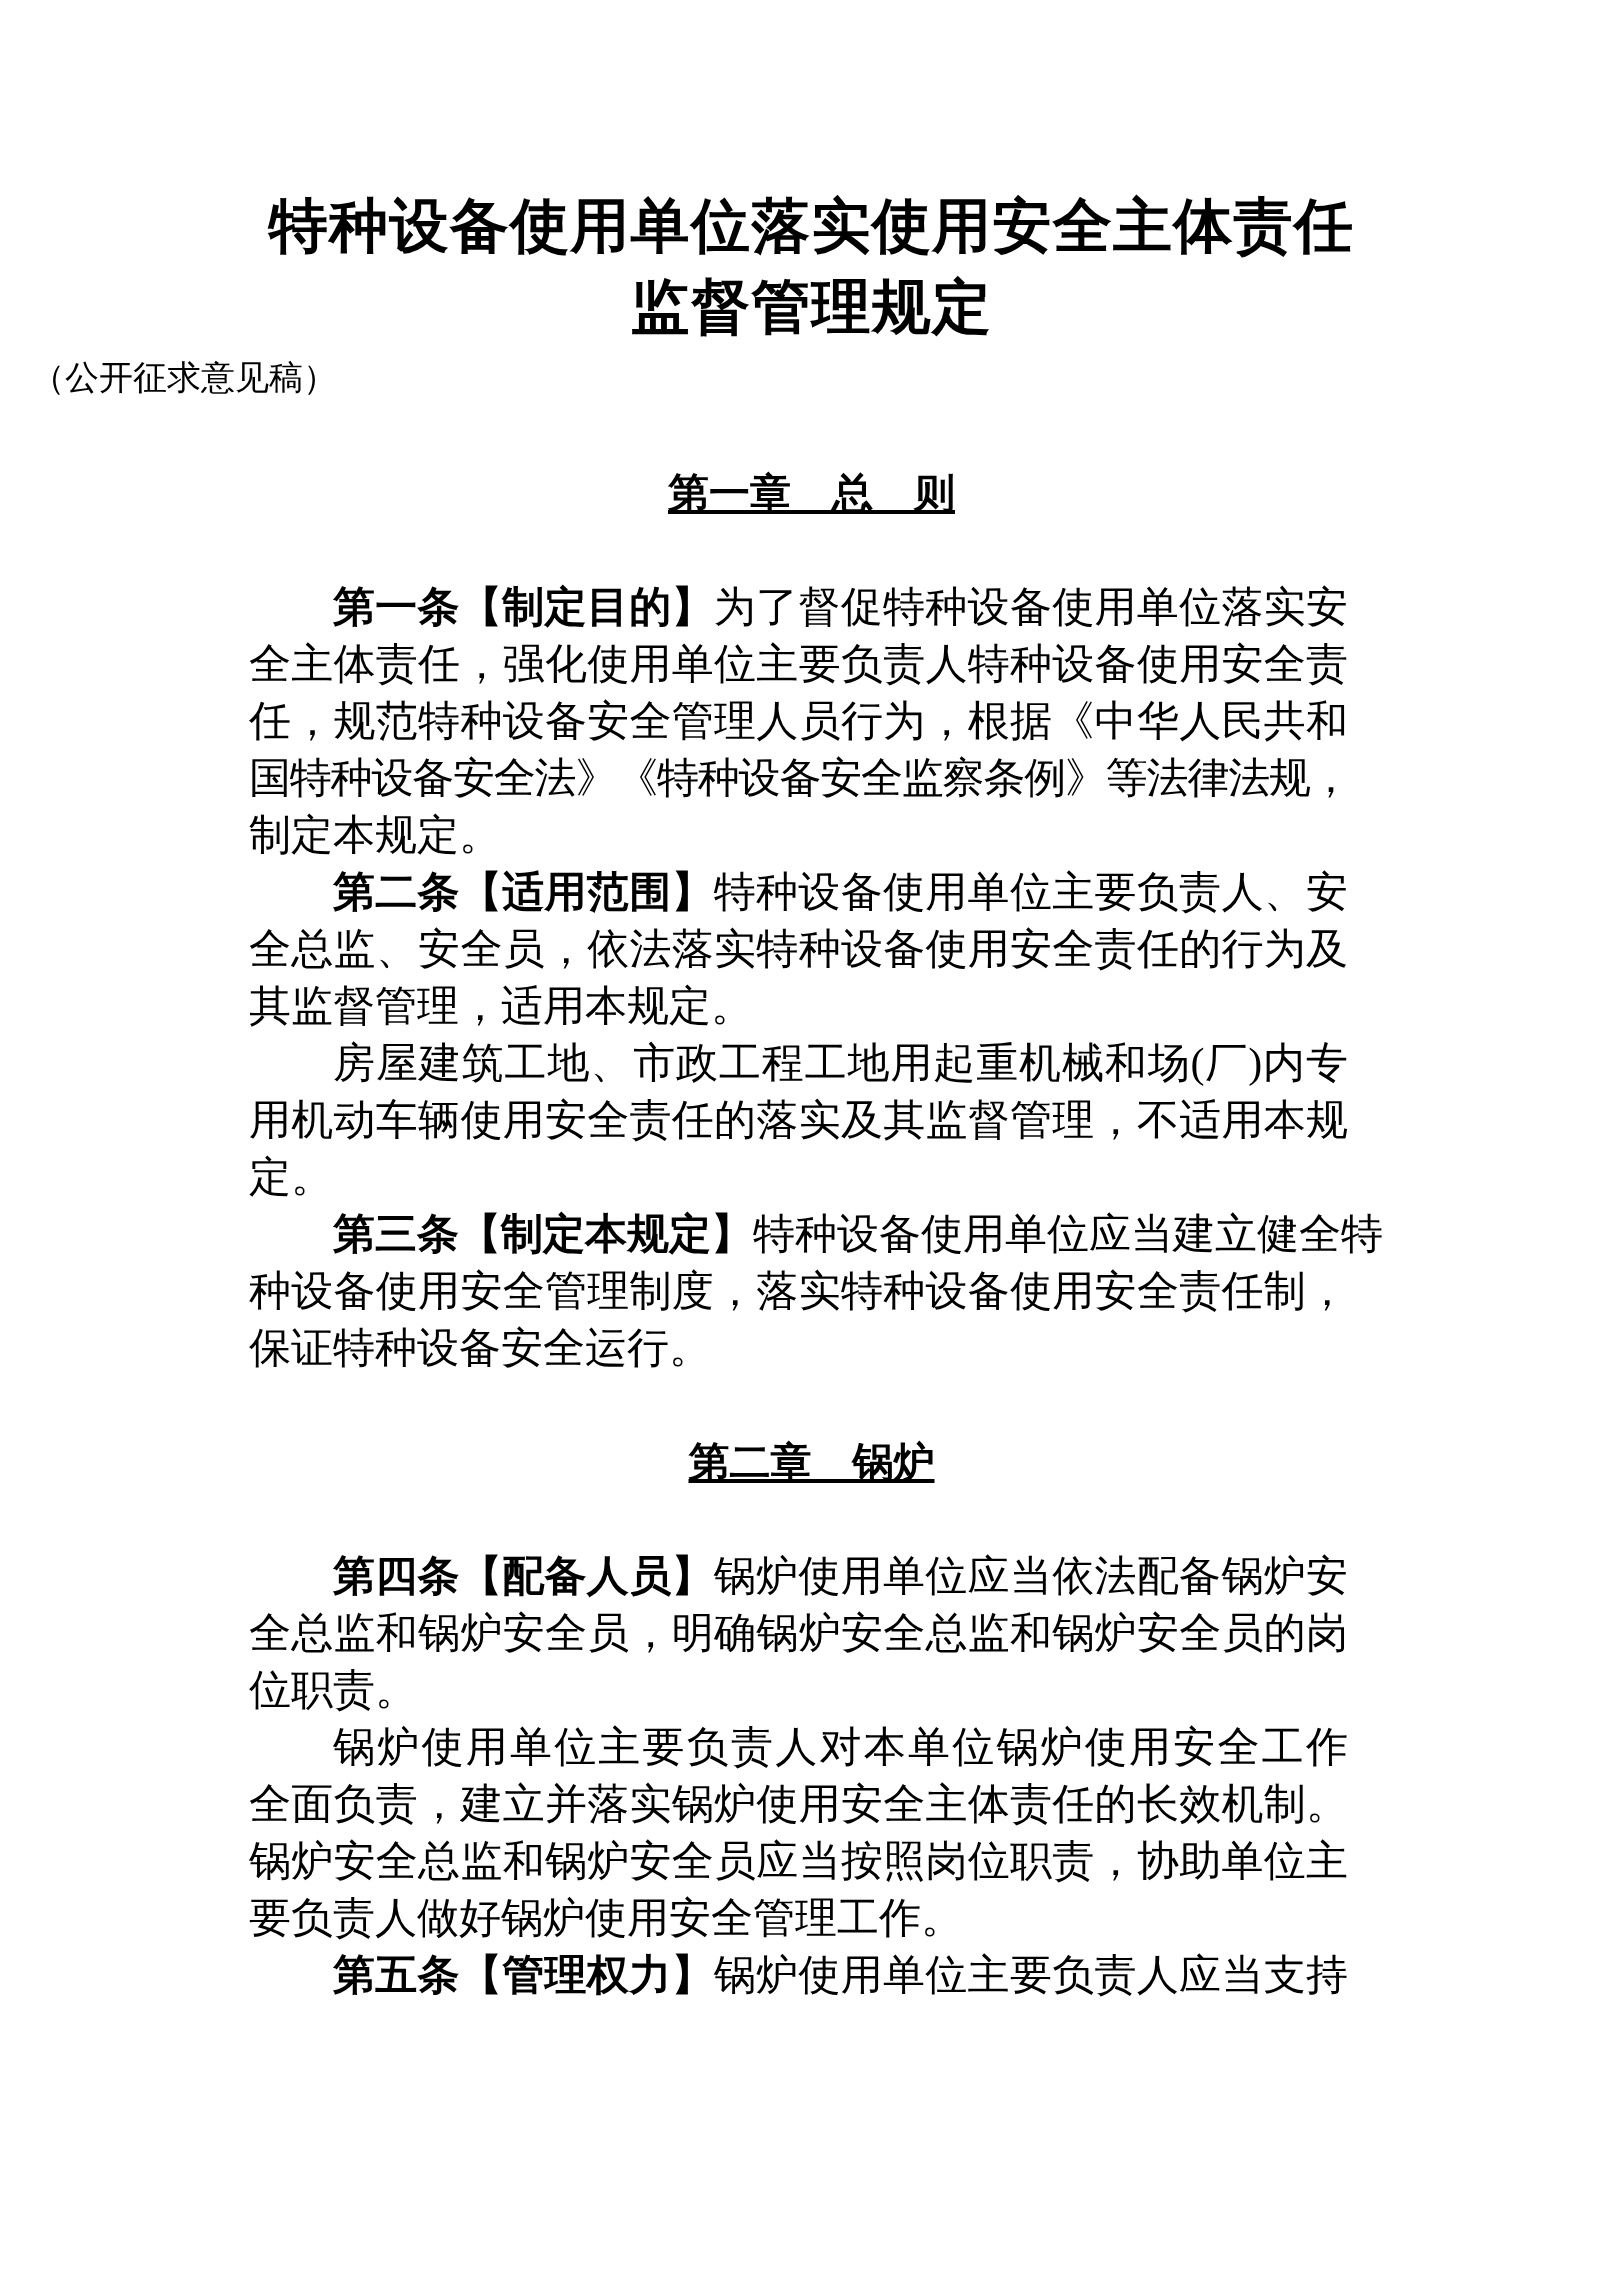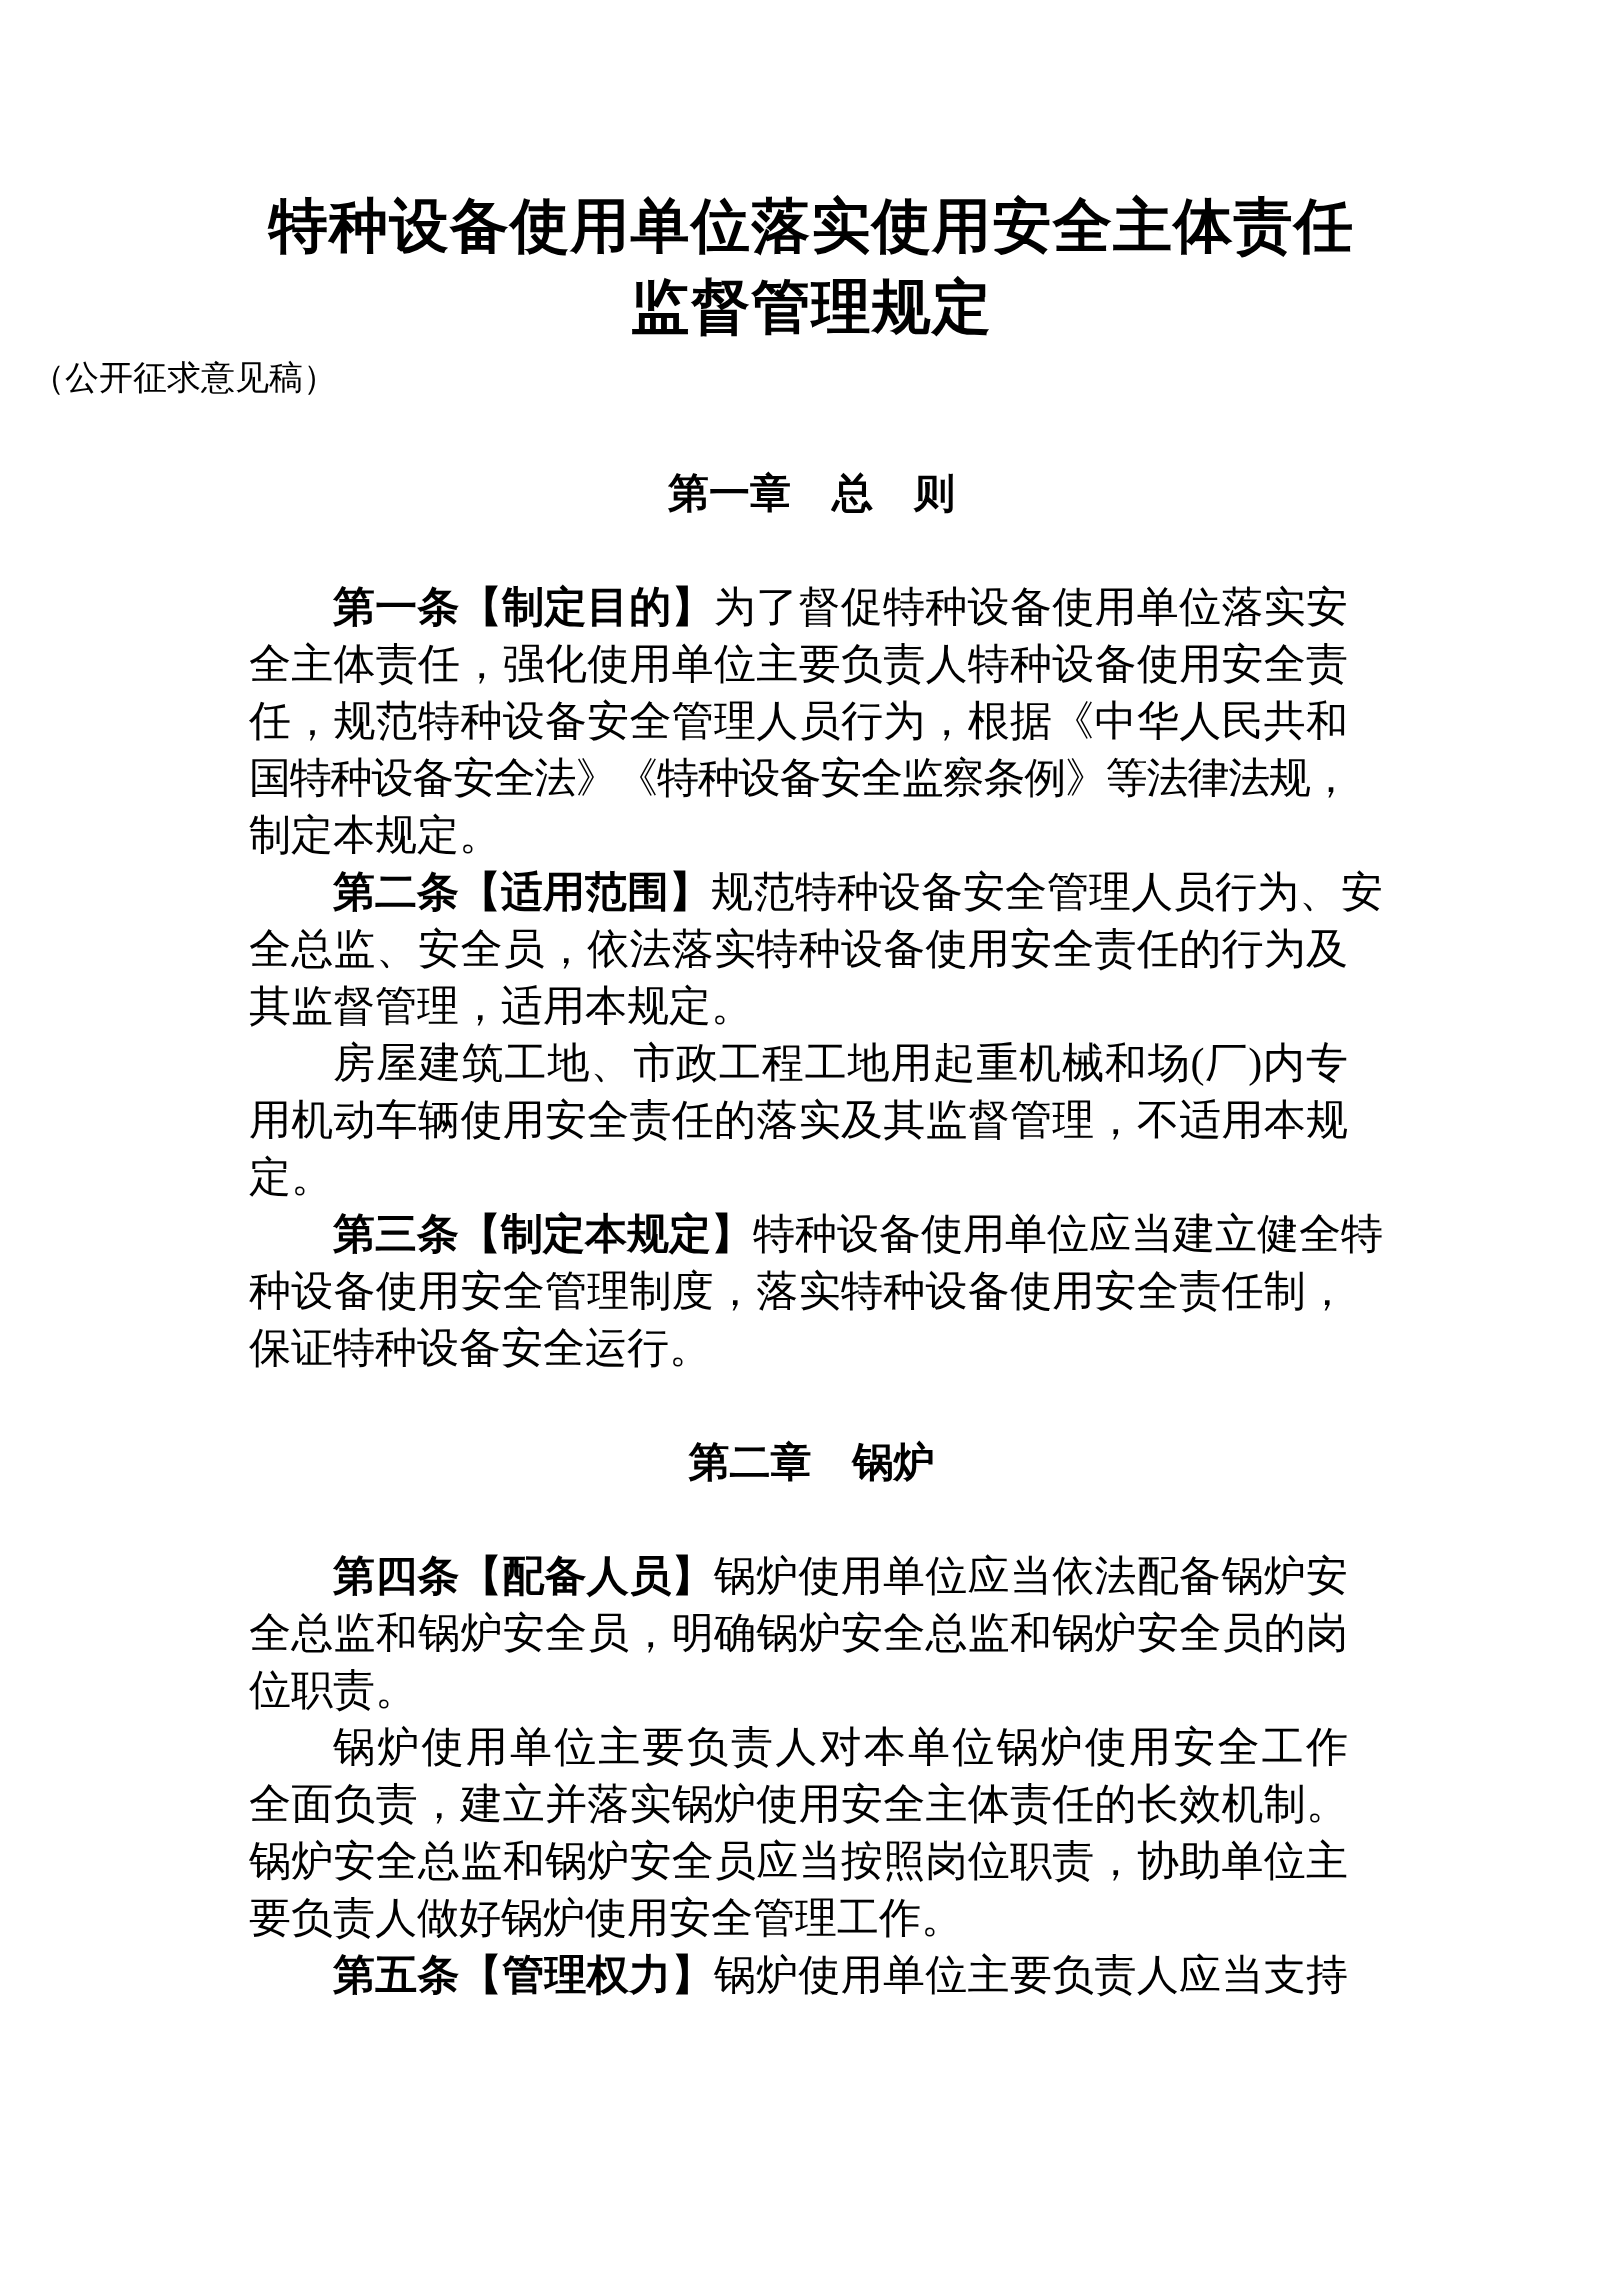--- a/index.html
+++ b/index.html
@@ -30,20 +30,21 @@
     line-height: 60px;
     margin-left: 31px;
   }
   .chapter {
     width: 100%;
     text-align: center;
     font-weight: bold;
     font-size: 41px;
     line-height: 42px;
     margin: 64px 0 65px 0;
+    text-decoration: underline;
   }
   .para {
     margin-left: 249px;
     width: 1099px;
   }
   .bline {
     font-size: 42px;
     line-height: 57px;
     text-align: justify;
     text-align-last: justify;
@@ -66,21 +67,21 @@
   <main id="doc-body">
       <div class="chapter">第一章　总　则</div>
       <div class="para">
         <div class="bline first"><span class="lead">第一条【制定目的】</span><span>为了督促特种设备使用单位落实安</span></div>
         <div class="bline"><span>全主体责任，强化使用单位主要负责人特种设备使用安全责</span></div>
         <div class="bline"><span>任，规范特种设备安全管理人员行为，根据《中华人民共和</span></div>
         <div class="bline tight"><span>国特种设备安全法》《特种设备安全监察条例》等法律法规，</span></div>
         <div class="bline last"><span>制定本规定。</span></div>
       </div>
       <div class="para">
-        <div class="bline first"><span class="lead">第二条【适用范围】</span><span>规范特种设备安全管理人员行为、安</span></div>
+        <div class="bline first"><span class="lead">第二条【适用范围】</span><span>特种设备使用单位主要负责人、安</span></div>
         <div class="bline"><span>全总监、安全员，依法落实特种设备使用安全责任的行为及</span></div>
         <div class="bline last"><span>其监督管理，适用本规定。</span></div>
       </div>
       <div class="para">
         <div class="bline first"><span>房屋建筑工地、市政工程工地用起重机械和场(厂)内专</span></div>
         <div class="bline"><span>用机动车辆使用安全责任的落实及其监督管理，不适用本规</span></div>
         <div class="bline last"><span>定。</span></div>
       </div>
       <div class="para">
         <div class="bline first"><span class="lead">第三条【制定本规定】</span><span>特种设备使用单位应当建立健全特</span></div>

